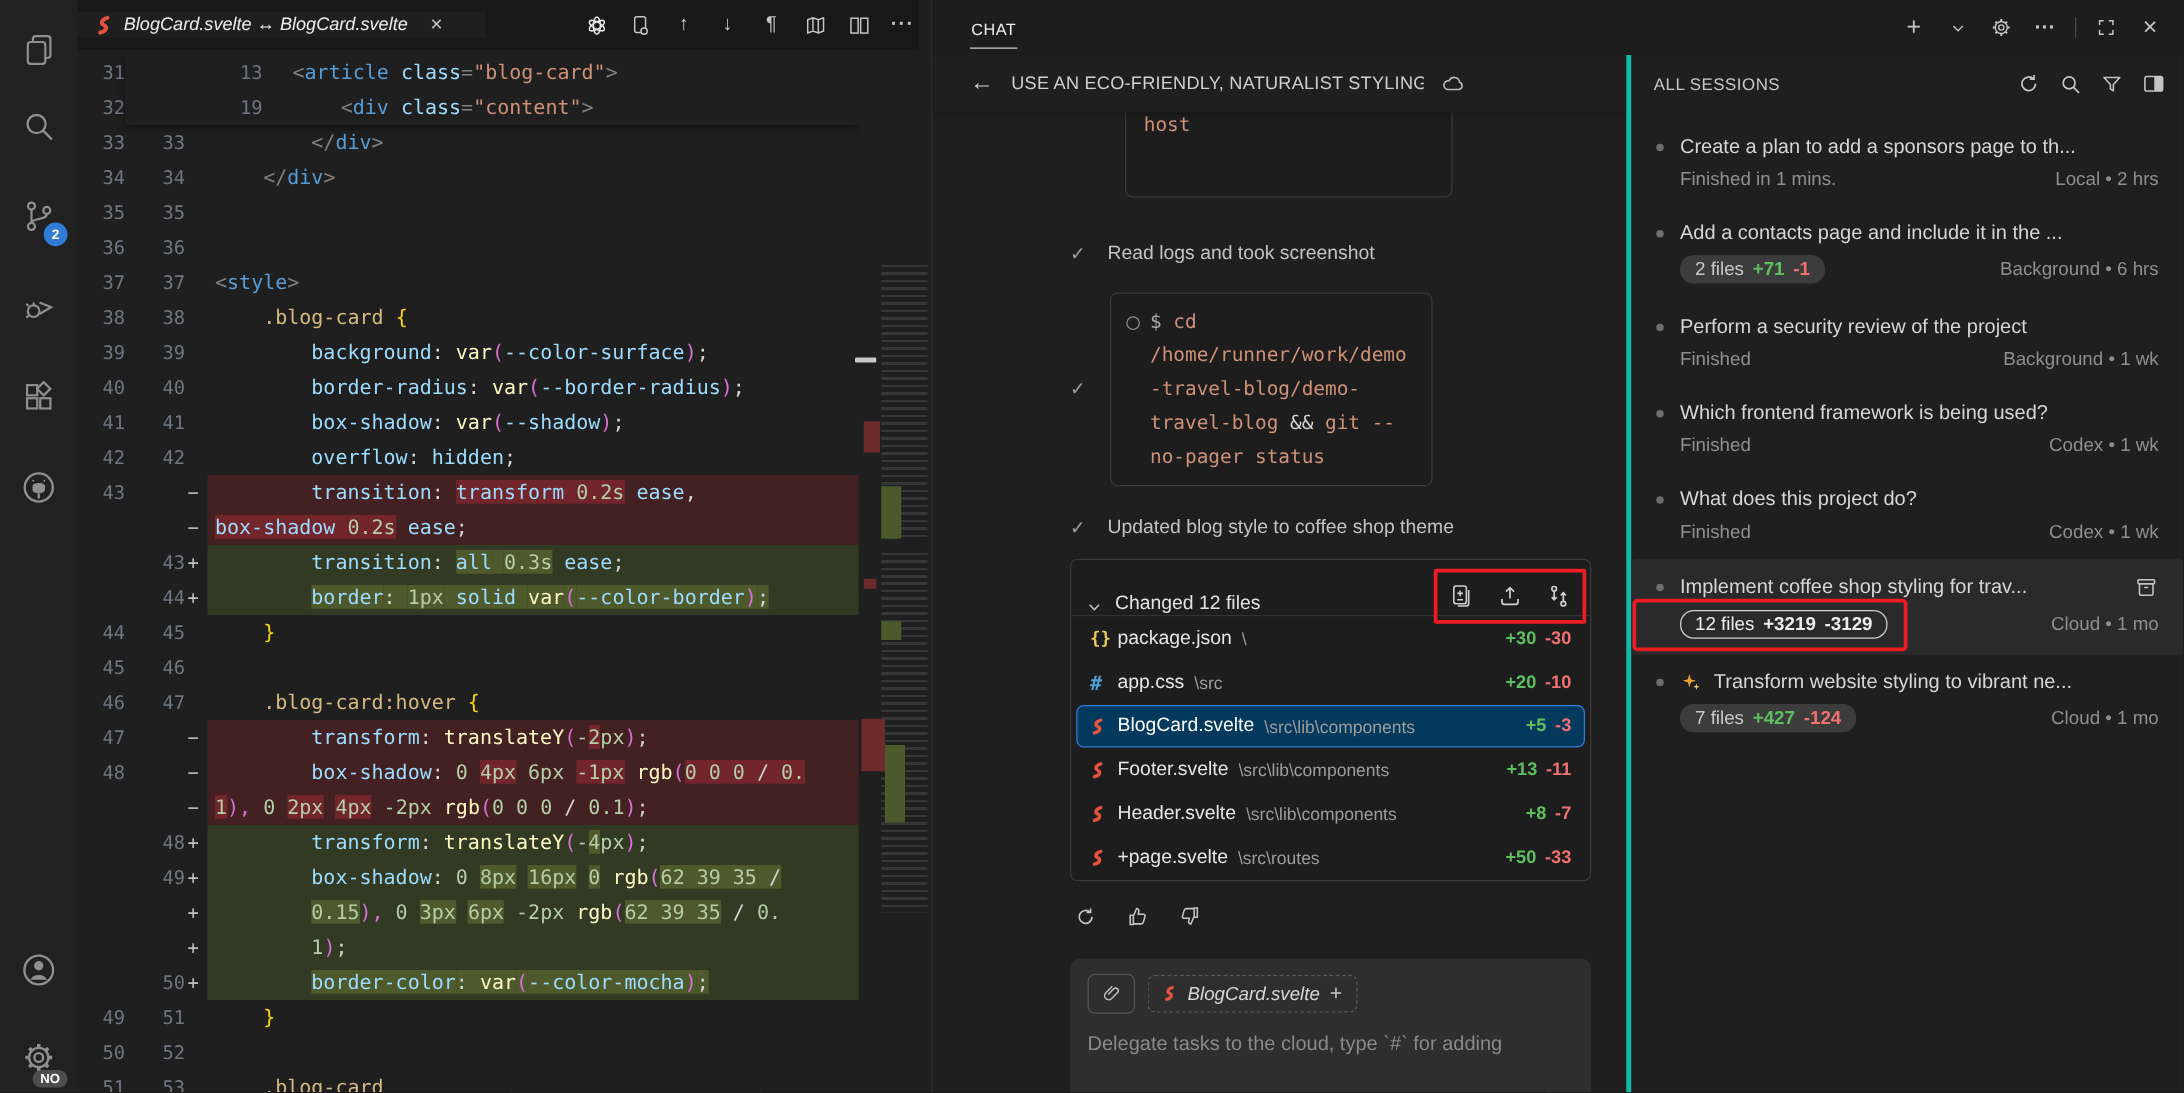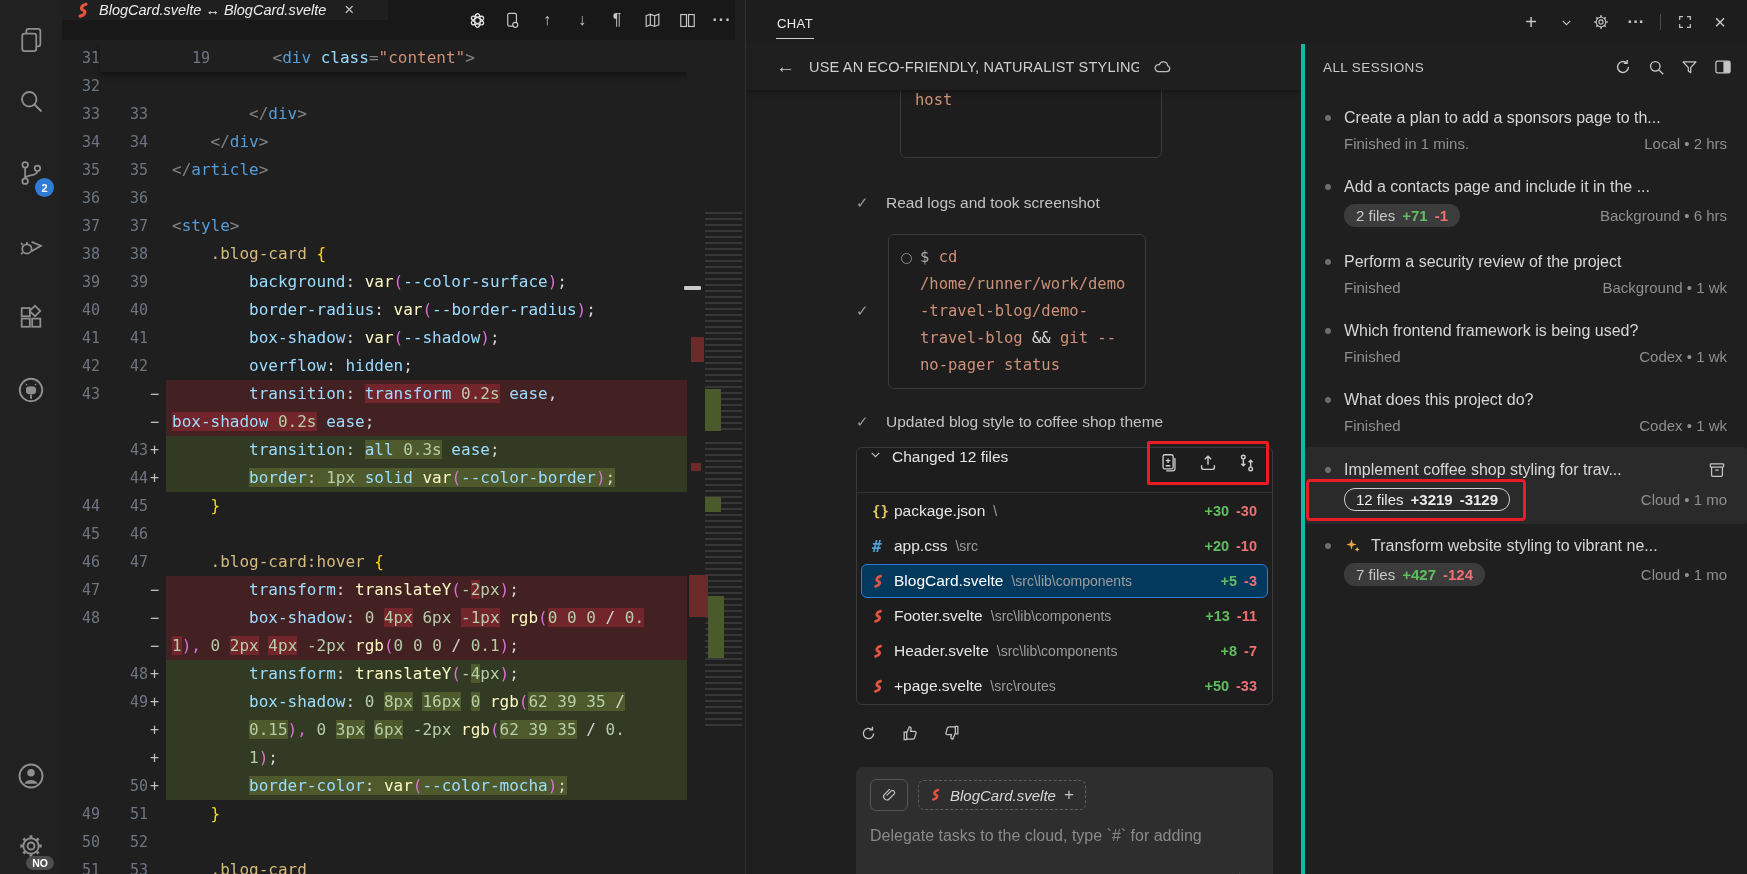--- a/index.html
+++ b/index.html
@@ -11,21 +11,21 @@
 
   
   #activitybar{left:0;top:0;width:62px;height:874px;background:#212121;border-right:1px solid #2a2a2a}
   .ab-item{position:absolute;left:0;width:62px;height:56px;display:flex;align-items:center;justify-content:center}
   .ab-badge{position:absolute;right:8px;bottom:4px;background:#2f7bd6;color:#fff;font-size:11px;font-weight:700;
     border-radius:50%;width:19px;height:19px;display:flex;align-items:center;justify-content:center}
   .ab-badge.sq{border-radius:8px;background:#4d4d4d;width:auto;padding:1px 6px;height:auto;font-size:10.5px}
 
   
   #editor{left:62px;top:0;width:683px;height:874px;background:#1f1f1f;overflow:hidden}
-  #tabbar{position:absolute;left:0;top:0;right:10px;height:40px;background:#181818;display:flex;align-items:flex-start}
+  #tabbar{position:absolute;left:0;top:0;right:10px;height:40px;background:#181818;display:flex;align-items:center}
   #tab{background:#1f1f1f;display:flex;align-items:center;gap:8px;padding:0 12px 0 14px;min-width:300px}
   #tab .title{font-style:italic;font-size:14.5px;color:#ececec;white-space:nowrap}
   #tab .close{color:#c3c3c3;font-size:17px;margin-left:10px;cursor:pointer}
   #edtools{position:absolute;right:6px;top:0;height:40px;display:flex;align-items:center;gap:9px;padding-right:4px}
   .etool{width:26px;height:26px;display:flex;align-items:center;justify-content:center;color:#c5c5c5;font-size:16px}
 
   #editor-scroll{position:absolute;left:0;top:44px;right:58px;bottom:0;overflow:hidden}
   .row{display:flex;height:28px;line-height:28px;font-family:"DejaVu Sans Mono",monospace;font-size:16px;white-space:pre}
   .g{color:#6e7681;flex:none;font-size:15px}
   .go{width:38px;text-align:right}
@@ -76,21 +76,21 @@
   #step-code .check{position:absolute;left:0;top:50%;margin-top:-10px;color:#9d9d9d;font-size:15px}
   #cmd-box{width:232px;margin-left:2px;padding:9px 12px;display:flex;gap:8px;line-height:27px}
   .dot-o{flex:none;width:9px;height:9px;border:1.5px solid #8a8a8a;border-radius:50%;margin-top:9px}
   #cmd-text{overflow-wrap:anywhere;word-break:break-word}
   #cmd-text .sh{color:#a9a9a9}
   #cmd-text .amp{color:#d4d4d4}
   #step2{margin-top:24px}
 
   
   #files-card{margin-top:16px;border:1px solid #3a3a3a;border-radius:6px;background:#1d1d1d;overflow:visible}
-  #fc-head{display:flex;align-items:flex-start;height:44px;padding:0 12px;border-bottom:1px solid #333}
+  #fc-head{display:flex;align-items:flex-end;height:44px;padding:0 12px;border-bottom:1px solid #333}
   #fc-head .chev{color:#c5c5c5;margin-right:10px}
   #fc-head .fc-title{font-size:15.5px;color:#e3e3e3}
   #fc-icons{margin-left:auto;display:flex;gap:17px;position:relative;padding:4px 2px}
   .red-annotation{position:absolute;border:3px solid #eb1c24;border-radius:2px;pointer-events:none}
   #fc-anno{inset:-7px -9px}
   .frow{display:flex;align-items:center;height:32px;padding:0 10px;margin:1px 4px;border-radius:6px;border:1px solid transparent}
   .frow.selected{background:#04395e;border-color:#2f7bd6}
   .ficon{width:22px;flex:none;display:flex;align-items:center;font-family:"DejaVu Sans Mono",monospace;font-weight:700;font-size:14px}
   .ficon .brc{color:#e8c95e}.ficon .hsh{color:#4f9fd6;font-size:16px}
   .fname{font-size:15.5px;color:#e6e6e6;white-space:nowrap}
@@ -272,21 +272,20 @@
             <span class="g go">34</span>
             <span class="g gn">34</span>
             <span class="g gs"></span>
             <span class="code"><span class="w">    </span><span class="p">&lt;/</span><span class="t">div</span><span class="p">&gt;</span></span>
           </div>
 
           <div class="row ctx">
             <span class="g go">35</span>
             <span class="g gn">35</span>
             <span class="g gs"></span>
-            <span class="code"><span class="p">&lt;/</span><span class="t">article</span><span class="p">&gt;</span></span>
           </div>
 
           <div class="row ctx">
             <span class="g go">36</span>
             <span class="g gn">36</span>
             <span class="g gs"></span>
             <span class="code"></span>
           </div>
 
           <div class="row ctx">
@@ -452,20 +451,25 @@
 
           <div class="row ctx">
             <span class="g go">51</span>
             <span class="g gn">53</span>
             <span class="g gs"></span>
             <span class="code"><span class="w">    </span><span class="sel">.blog-card</span></span>
           </div>
         </div>
       <div id="sticky">
 
+          <div class="row">
+            <span class="g gn">13</span>
+            <span class="g gs"></span>
+            <span class="code"><span class="p">&lt;</span><span class="t">article</span><span class="w"> </span><span class="a">class</span><span class="p">=</span><span class="s">"blog-card"</span><span class="p">&gt;</span></span>
+          </div>
 
           <div class="row">
             <span class="g gn">19</span>
             <span class="g gs"></span>
             <span class="code"><span class="w">    </span><span class="p">&lt;</span><span class="t">div</span><span class="w"> </span><span class="a">class</span><span class="p">=</span><span class="s">"content"</span><span class="p">&gt;</span></span>
           </div>
         </div>
     </div>
 
     <div id="minimap">

